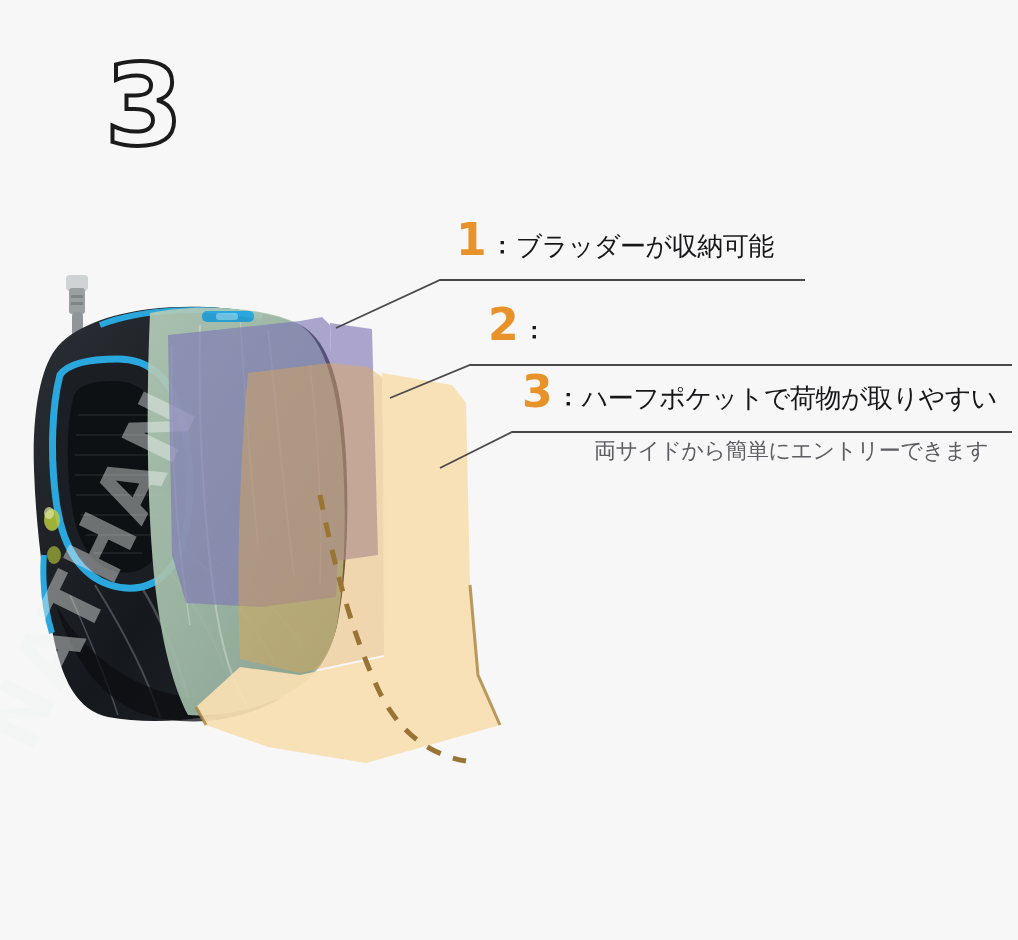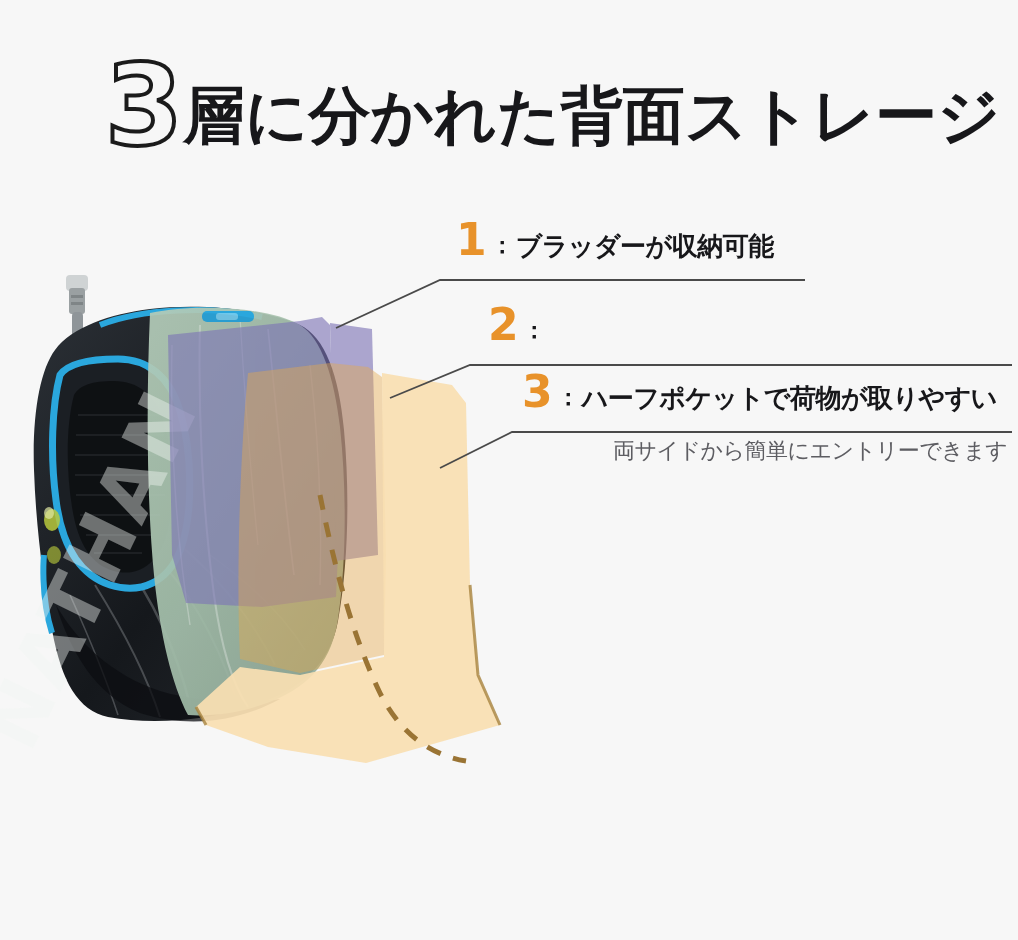--- a/index.html
+++ b/index.html
@@ -49,21 +49,21 @@
     color:#e8922a;
     font-family:"DejaVu Sans", sans-serif;
     line-height:1;
     letter-spacing:-1px;
   }
   .anno-colon {
     font-size:23px; color:#17171a; font-weight:700;
     margin:0 2px 0 5px; position:relative; top:-2px;
   }
   .anno-text {
-    font-size:26px; font-weight:700; color:#17171a;
+    font-size:26px; font-weight:400; color:#17171a;
     letter-spacing:-0.5px;
     font-family:"DejaVu Sans", sans-serif;
   }
   .anno-sub {
     position:absolute;
     font-size:22px; font-weight:400; color:#5d5d62;
     letter-spacing:-0.5px; white-space:nowrap;
     font-family:"DejaVu Sans", sans-serif;
   }
 
@@ -74,21 +74,20 @@
   #product { position:absolute; left:0; top:255px; width:600px; height:600px; }
   #product svg { display:block; }
 </style>
 </head>
 <body>
 
 <div id="page">
 
   <div id="title-block">
     <span id="title-numeral">3</span>
-    <span id="title-text">層に分かれた背面ストレージ</span>
   </div>
 
   <div id="product">
     <svg width="600" height="600" viewBox="0 0 600 600" xmlns="http://www.w3.org/2000/svg">
       <defs>
         <clipPath id="vestClip">
           <path d="M55,95 C40,115 32,160 34,215 C36,275 44,330 52,375
                    C62,428 78,455 108,462 C150,470 205,466 248,452
                    C300,436 330,410 338,366 C348,312 350,240 344,175
                    C339,120 325,82 300,70 C265,54 200,48 150,54
@@ -222,15 +221,15 @@
     <span class="anno-num">2</span>
     <span class="anno-colon">：</span>
   </div>
 
   <div class="anno" style="left:522px; top:370px;">
     <span class="anno-num">3</span>
     <span class="anno-colon">：</span>
     <span class="anno-text">ハーフポケットで荷物が取りやすい</span>
   </div>
 
-  <div class="anno-sub" style="left:613px; top:436px;">両サイドから簡単にエントリーできます</div>
+  <div class="anno-sub" style="left:594px; top:436px;">両サイドから簡単にエントリーできます</div>
 
 </div>
 
 </body></html>

